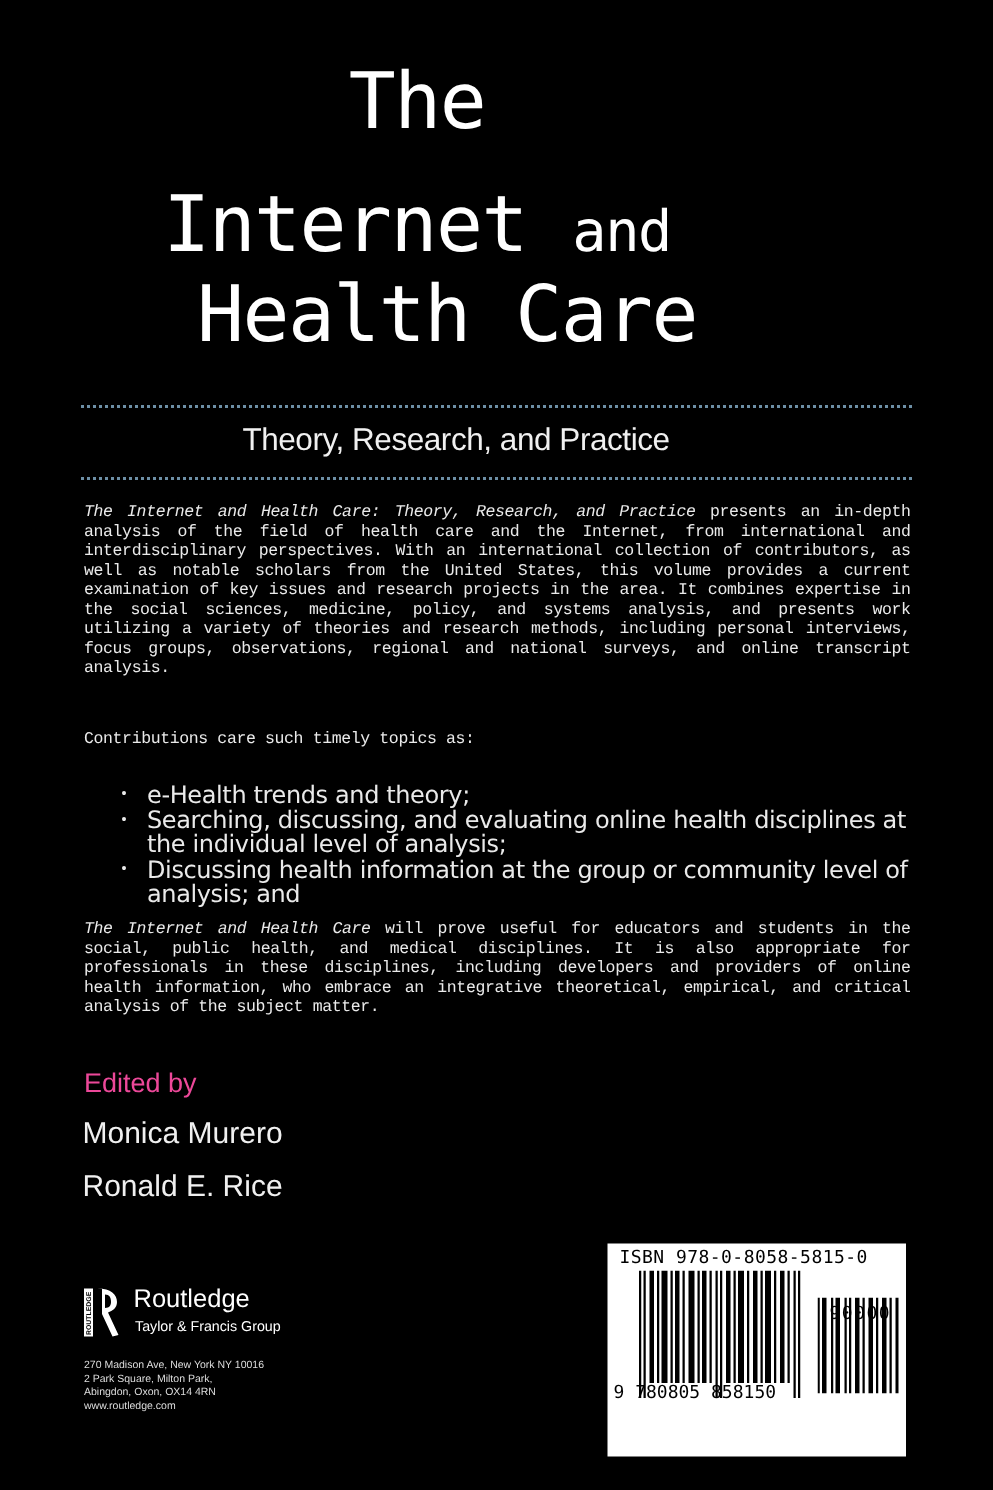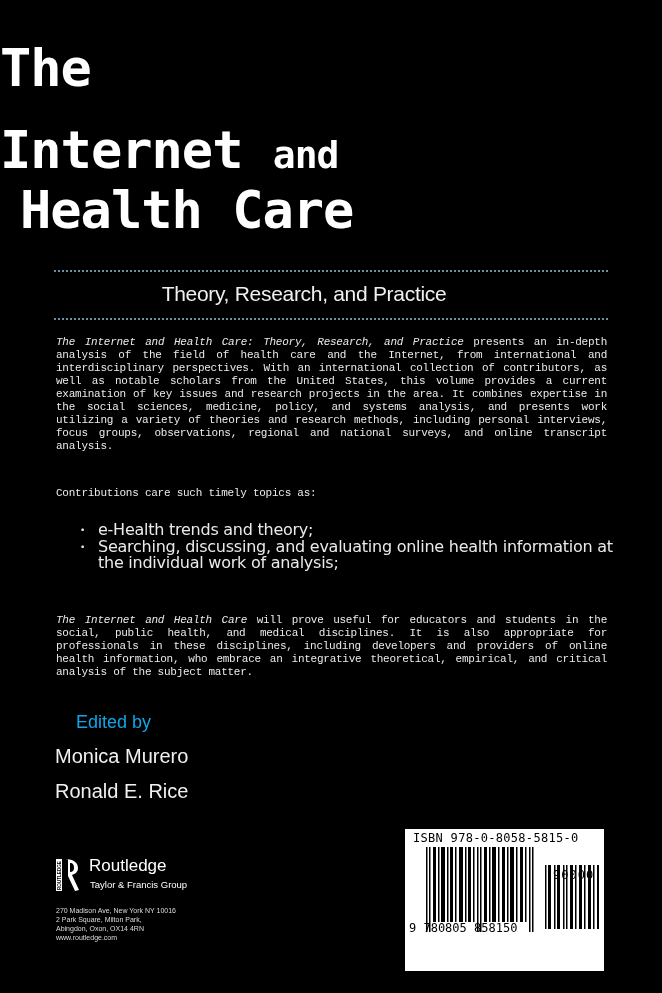--- a/index.html
+++ b/index.html
@@ -1,31 +1,31 @@
 <!DOCTYPE html>
 <html><head>
 <meta charset="utf-8">
 <style>
   html, body { margin: 0; padding: 0; background: #000; }
   body { width: 662px; height: 993px; position: relative; overflow: hidden; color: #fff; font-family: "DejaVu Sans", sans-serif; }
-  .title { position: absolute; left: 0; width: 556px; font-family: "DejaVu Sans Mono", monospace; color: #fff; font-weight: bold; letter-spacing: -1px; }
+  .title { position: absolute; left: 0; width: 556px; text-align: center; font-family: "DejaVu Sans Mono", monospace; color: #fff; font-weight: normal; letter-spacing: -1px; }
   .t1 { top: 38px; font-size: 52px; line-height: 60px; }
   .t2 { top: 120px; font-size: 52px; line-height: 60px; }
   .t2 .small { font-size: 38px; }
   .t3 { top: 180px; font-size: 52px; line-height: 60px; margin-left: 20px; }
   .dots { position: absolute; left: 54px; width: 426px; height: 2px; border-top: 2px dotted #6d8fa6; }
   .subtitle { position: absolute; top: 282px; left: 0; width: 608px; text-align: center; font-family: "Liberation Sans", sans-serif; font-size: 21px; color: #f0f0f0; letter-spacing: -0.3px; }
   .body-text { position: absolute; left: 56px; width: 551px; font-family: Liberation Mono, monospace; font-size: 11px; line-height: 13px; color: #eaeaea; text-align: justify; letter-spacing: -0.25px; }
   .p1 { top: 336px; }
   .p2 { top: 487px; }
   .bullets { position: absolute; top: 518px; left: 76px; width: 540px; margin: 4px; padding: 0; list-style: none; font-family: "DejaVu Sans", sans-serif; font-size: 16px; line-height: 16.5px; color: #eaeaea; letter-spacing: -0.25px; }
   .bullets li { position: relative; padding-left: 18px; }
   .bullets li::before { content: "•"; position: absolute; left: 0; top: 0; font-size: 9px; }
   .p3 { top: 614px; }
-  .edited { position: absolute; top: 712px; left: 56px; font-family: "Liberation Sans", sans-serif; font-size: 18px; color: #0ea5e9; margin-left: 20px; }
+  .edited { position: absolute; top: 712px; left: 56px; font-family: "Liberation Sans", sans-serif; font-size: 18px; color: #ec4899; }
   .editor { position: absolute; left: 55px; font-family: "Liberation Sans", sans-serif; font-size: 20px; color: #f0f0f0; }
   .ed1 { top: 745px; }
   .ed2 { top: 780px; }
   .logo { position: absolute; top: 857px; left: 56px; width: 150px; height: 40px; }
   .logo-mark { position: absolute; left: 0; top: 0; width: 26px; height: 36px; }
   .logo-name { position: absolute; left: 33px; top: -1px; font-family: "Liberation Sans", sans-serif; font-size: 17px; color: #fff; }
   .logo-sub { position: absolute; left: 34px; top: 22px; font-family: "Liberation Sans", sans-serif; font-size: 9.5px; color: #fff; white-space: nowrap; }
   .address { position: absolute; top: 906px; left: 56px; font-family: "Liberation Sans", sans-serif; font-size: 7px; line-height: 9px; color: #ddd; }
   .barcode-box { position: absolute; top: 829px; left: 405px; width: 199px; height: 142px; background: #fff; }
   .isbn-text { position: absolute; top: 2px; left: 8px; font-family: "DejaVu Sans Mono", monospace; font-size: 12px; color: #000; letter-spacing: 0.3px; }
@@ -51,21 +51,22 @@
   <div class="dots" style="top:318px; left:54px; width:554px;"></div>
 
   <p class="body-text p1" style="margin:0;">
     <em>The Internet and Health Care: Theory, Research, and Practice</em><span> presents an in-depth analysis of the field of health care and the Internet, from international and interdisciplinary perspectives. With an international collection of contributors, as well as notable scholars from the United States, this volume provides a current examination of key issues and research projects in the area. It combines expertise in the social sciences, medicine, policy, and systems analysis, and presents work utilizing a variety of theories and research methods, including personal interviews, focus groups, observations, regional and national surveys, and online transcript analysis.</span>
   </p>
 
   <p class="body-text p2" style="margin:0;">Contributions care such timely topics as:</p>
 
   <ul class="bullets">
     <li>e-Health trends and theory;</li>
-    <li>Searching, discussing, and evaluating online health information at the individual work of analysis;</li>
+    <li>Searching, discussing, and evaluating online health disciplines at the individual level of analysis;</li>
+    <li>Discussing health information at the group or community level of analysis; and</li>
   </ul>
 
   <p class="body-text p3" style="margin:0;">
     <em>The Internet and Health Care</em><span> will prove useful for educators and students in the social, public health, and medical disciplines. It is also appropriate for professionals in these disciplines, including developers and providers of online health information, who embrace an integrative theoretical, empirical, and critical analysis of the subject matter.</span>
   </p>
 
   <div class="edited">Edited by</div>
   <div class="editor ed1">Monica Murero</div>
   <div class="editor ed2">Ronald E. Rice</div>
 

